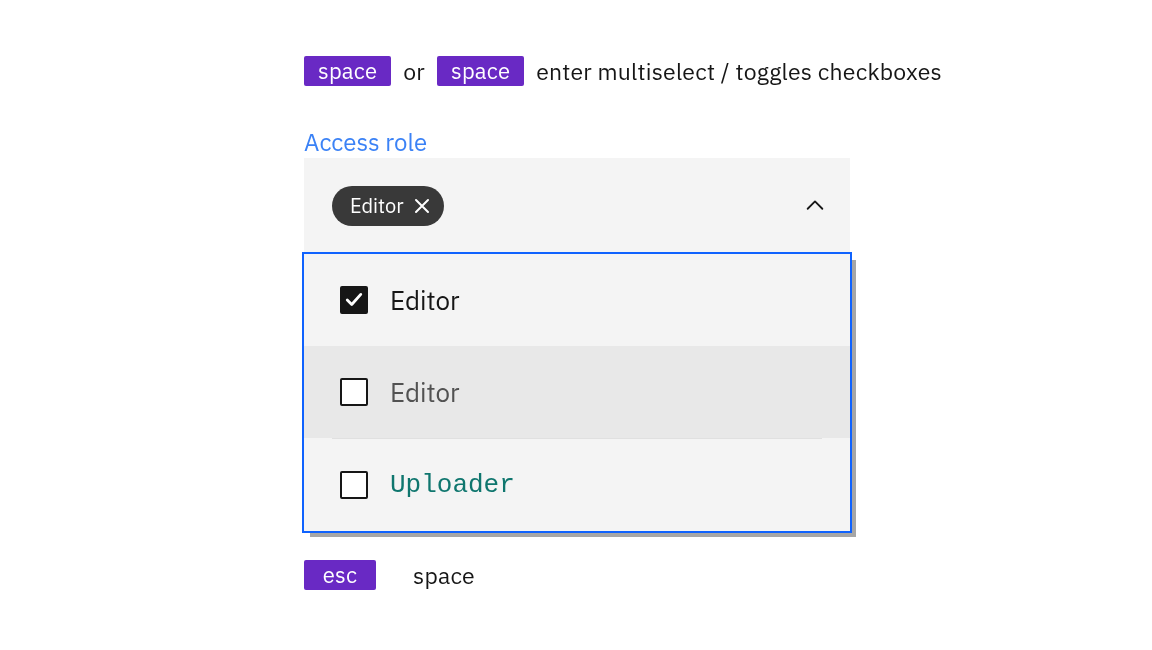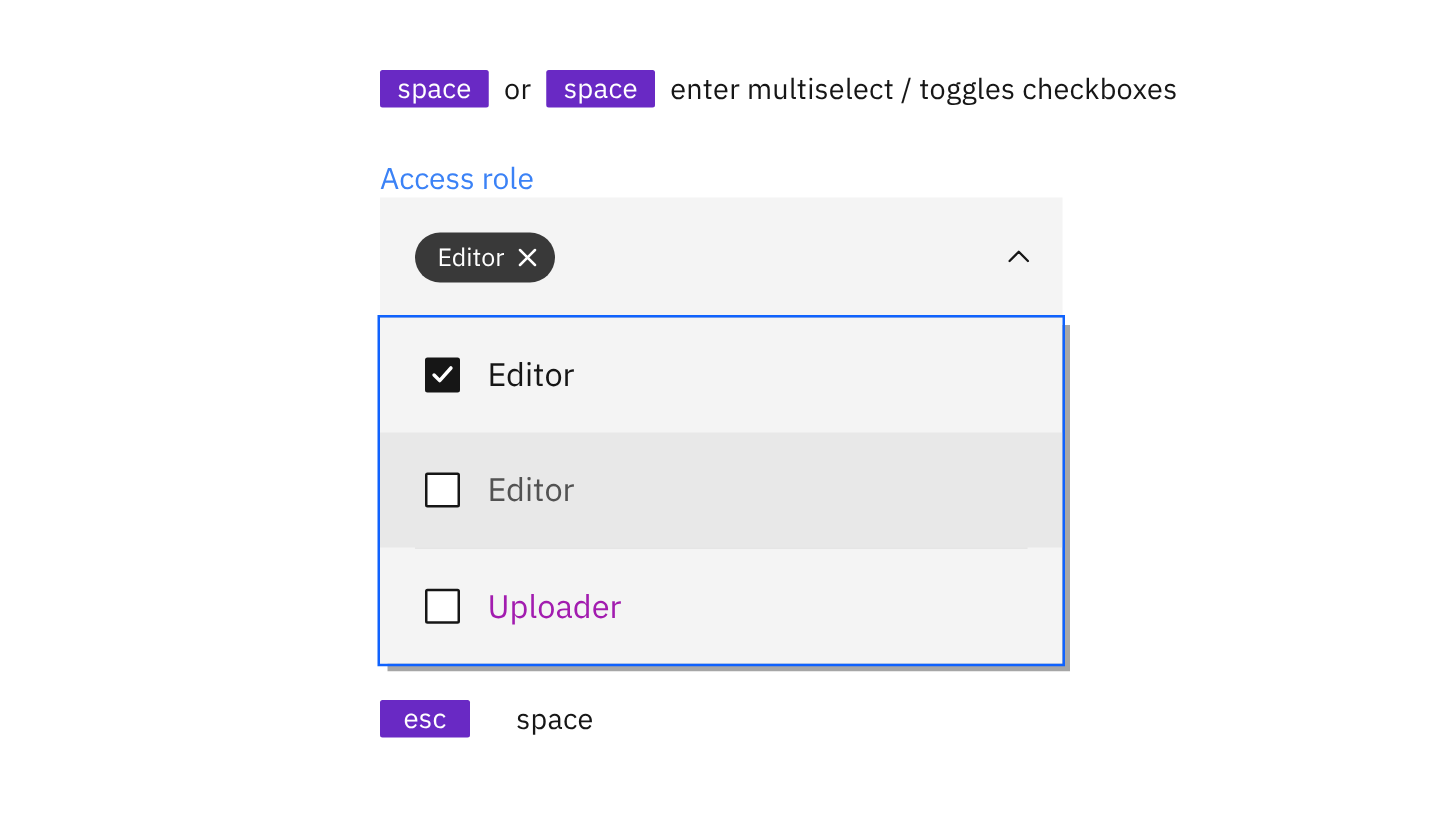--- a/index.html
+++ b/index.html
@@ -82,21 +82,21 @@
   .ms-option {
     display: flex;
     align-items: center;
     gap: 22px;
     height: 92px;
     padding: 0 28px 0 36px;
     font-size: 26px;
     color: #161616;
   }
   .ms-option.hovered { background: #e8e8e8; color:#525252; }
-  .ms-option.dim { color:#a21caf; }
+  .ms-option.dim { color:#0f766e;font-family:Liberation Mono, monospace; }
   .ms-sep { height: 1px; background: #e0e0e0; margin: 0 28px; }
   .cbx {
     width: 28px; height: 28px;
     border: 2px solid #161616;
     border-radius: 2px;
     display: inline-flex;
     align-items: center;
     justify-content: center;
     flex: 0 0 28px;
     background: #fff;

